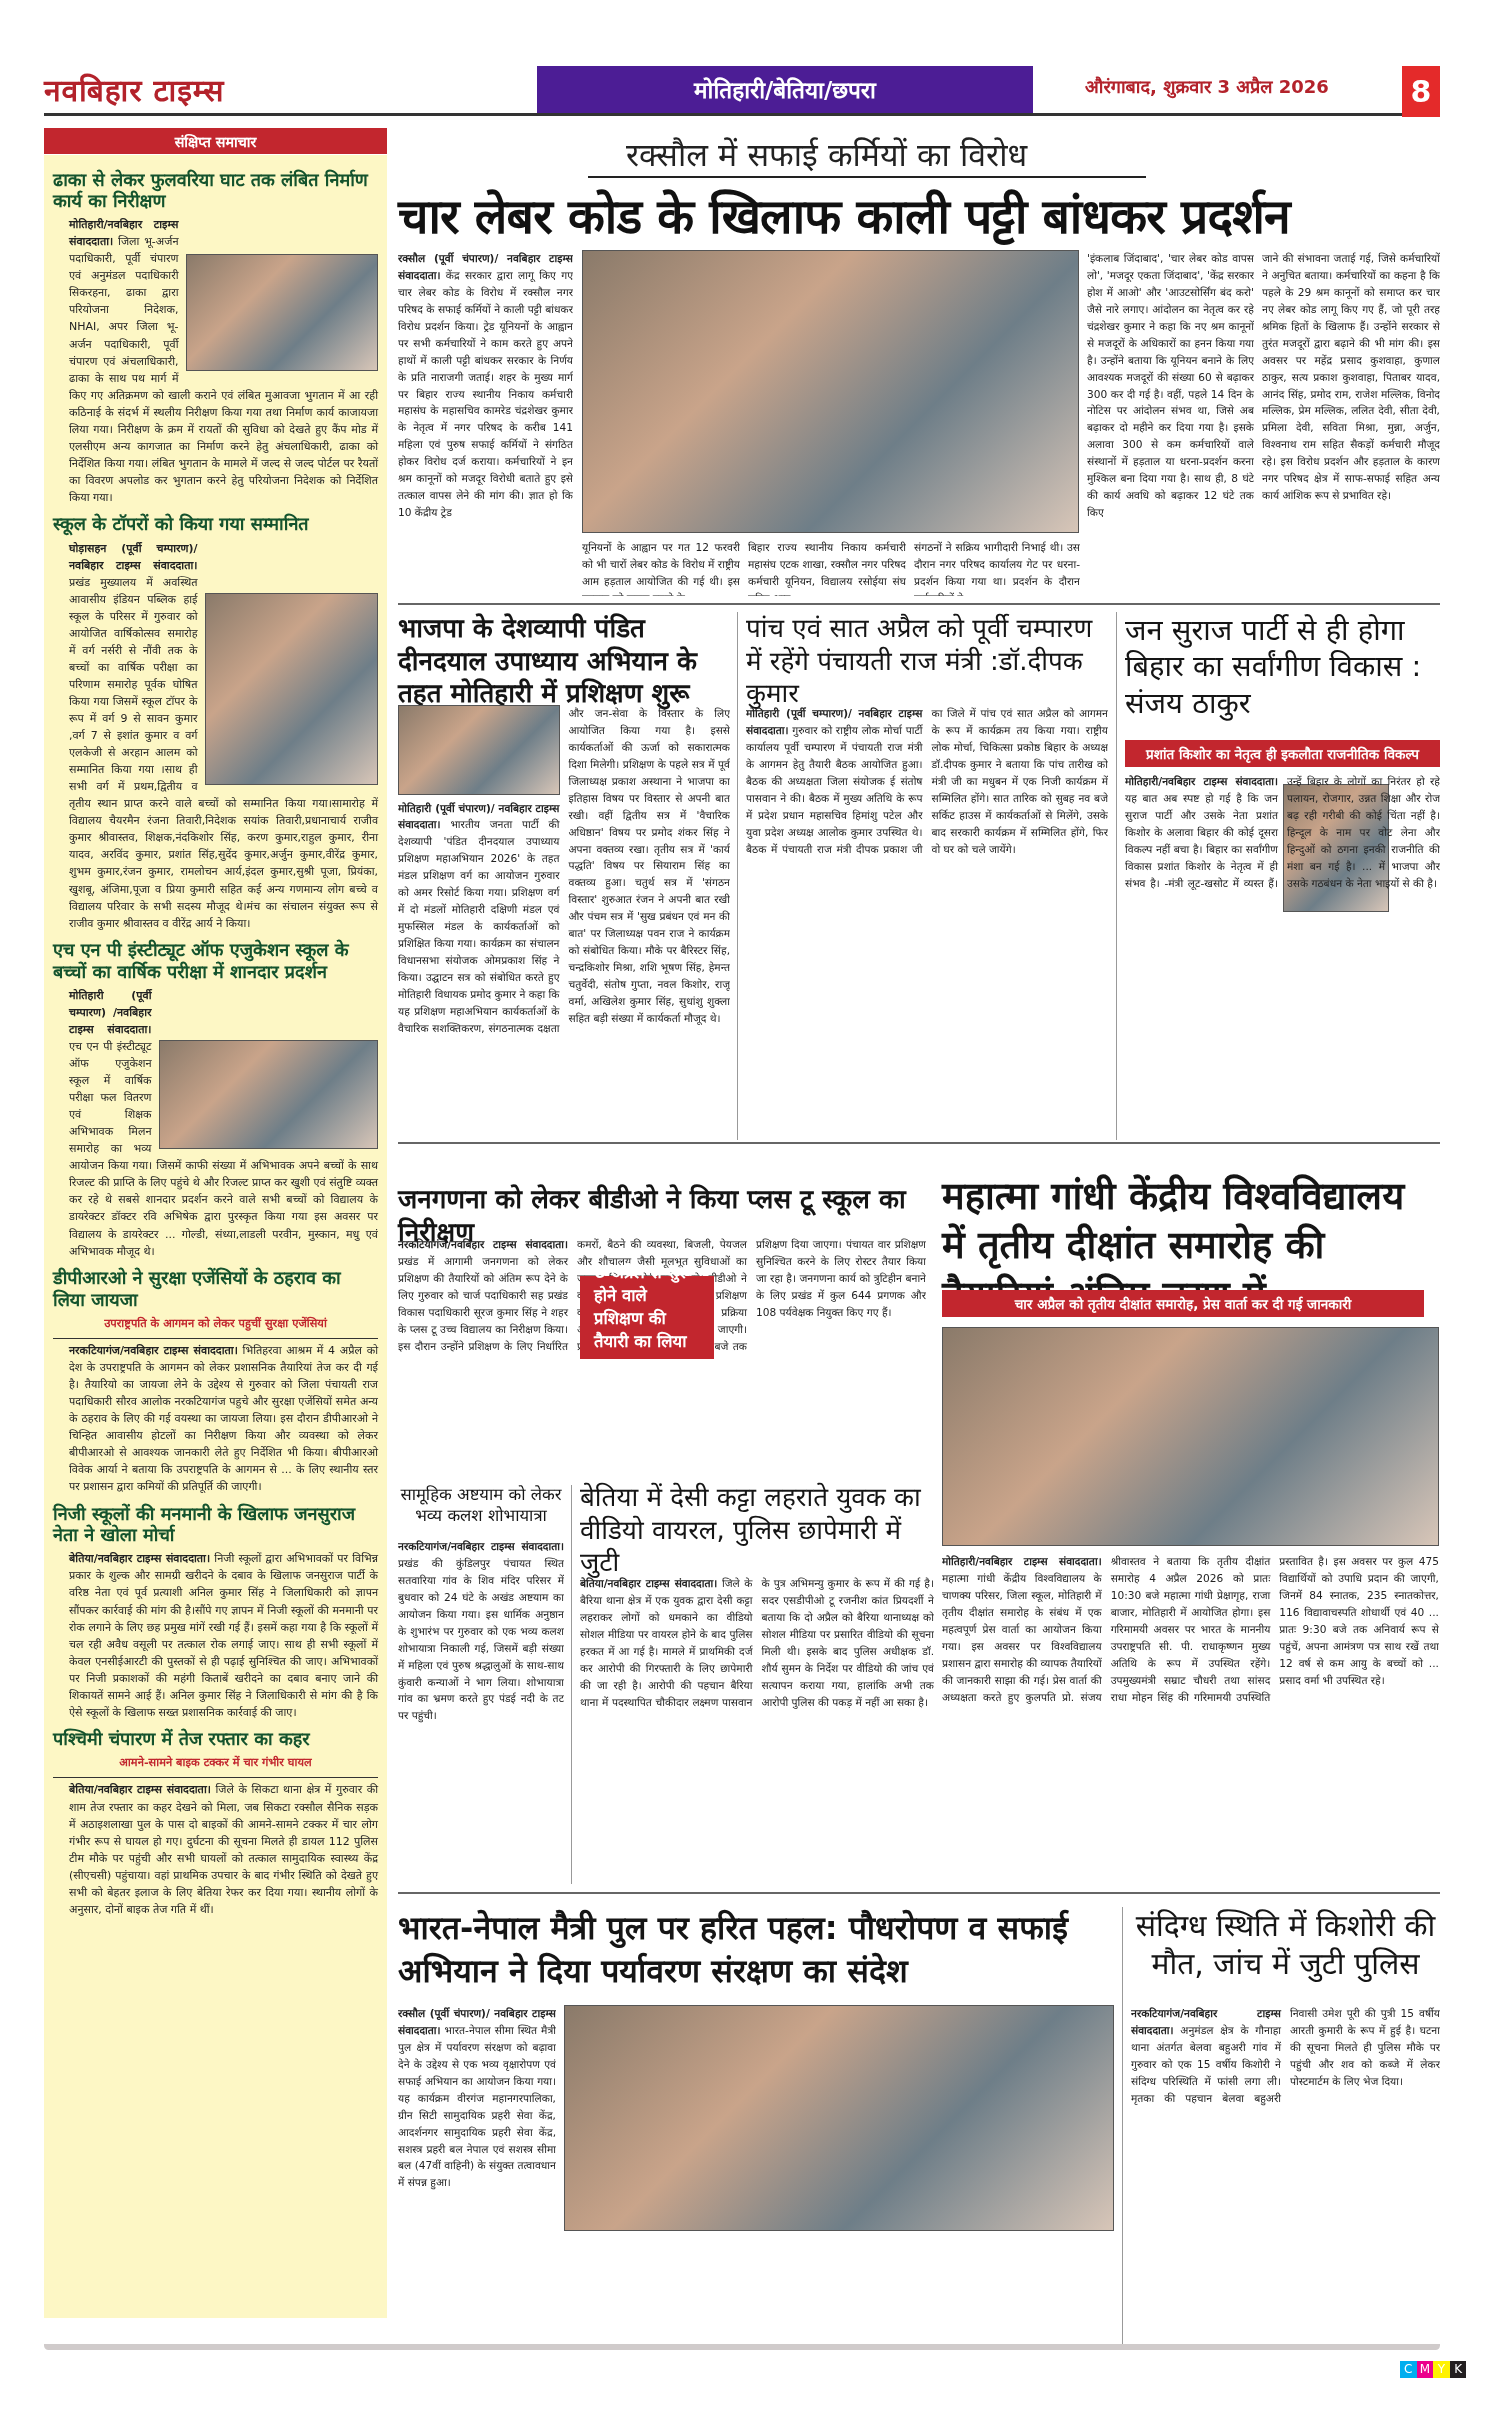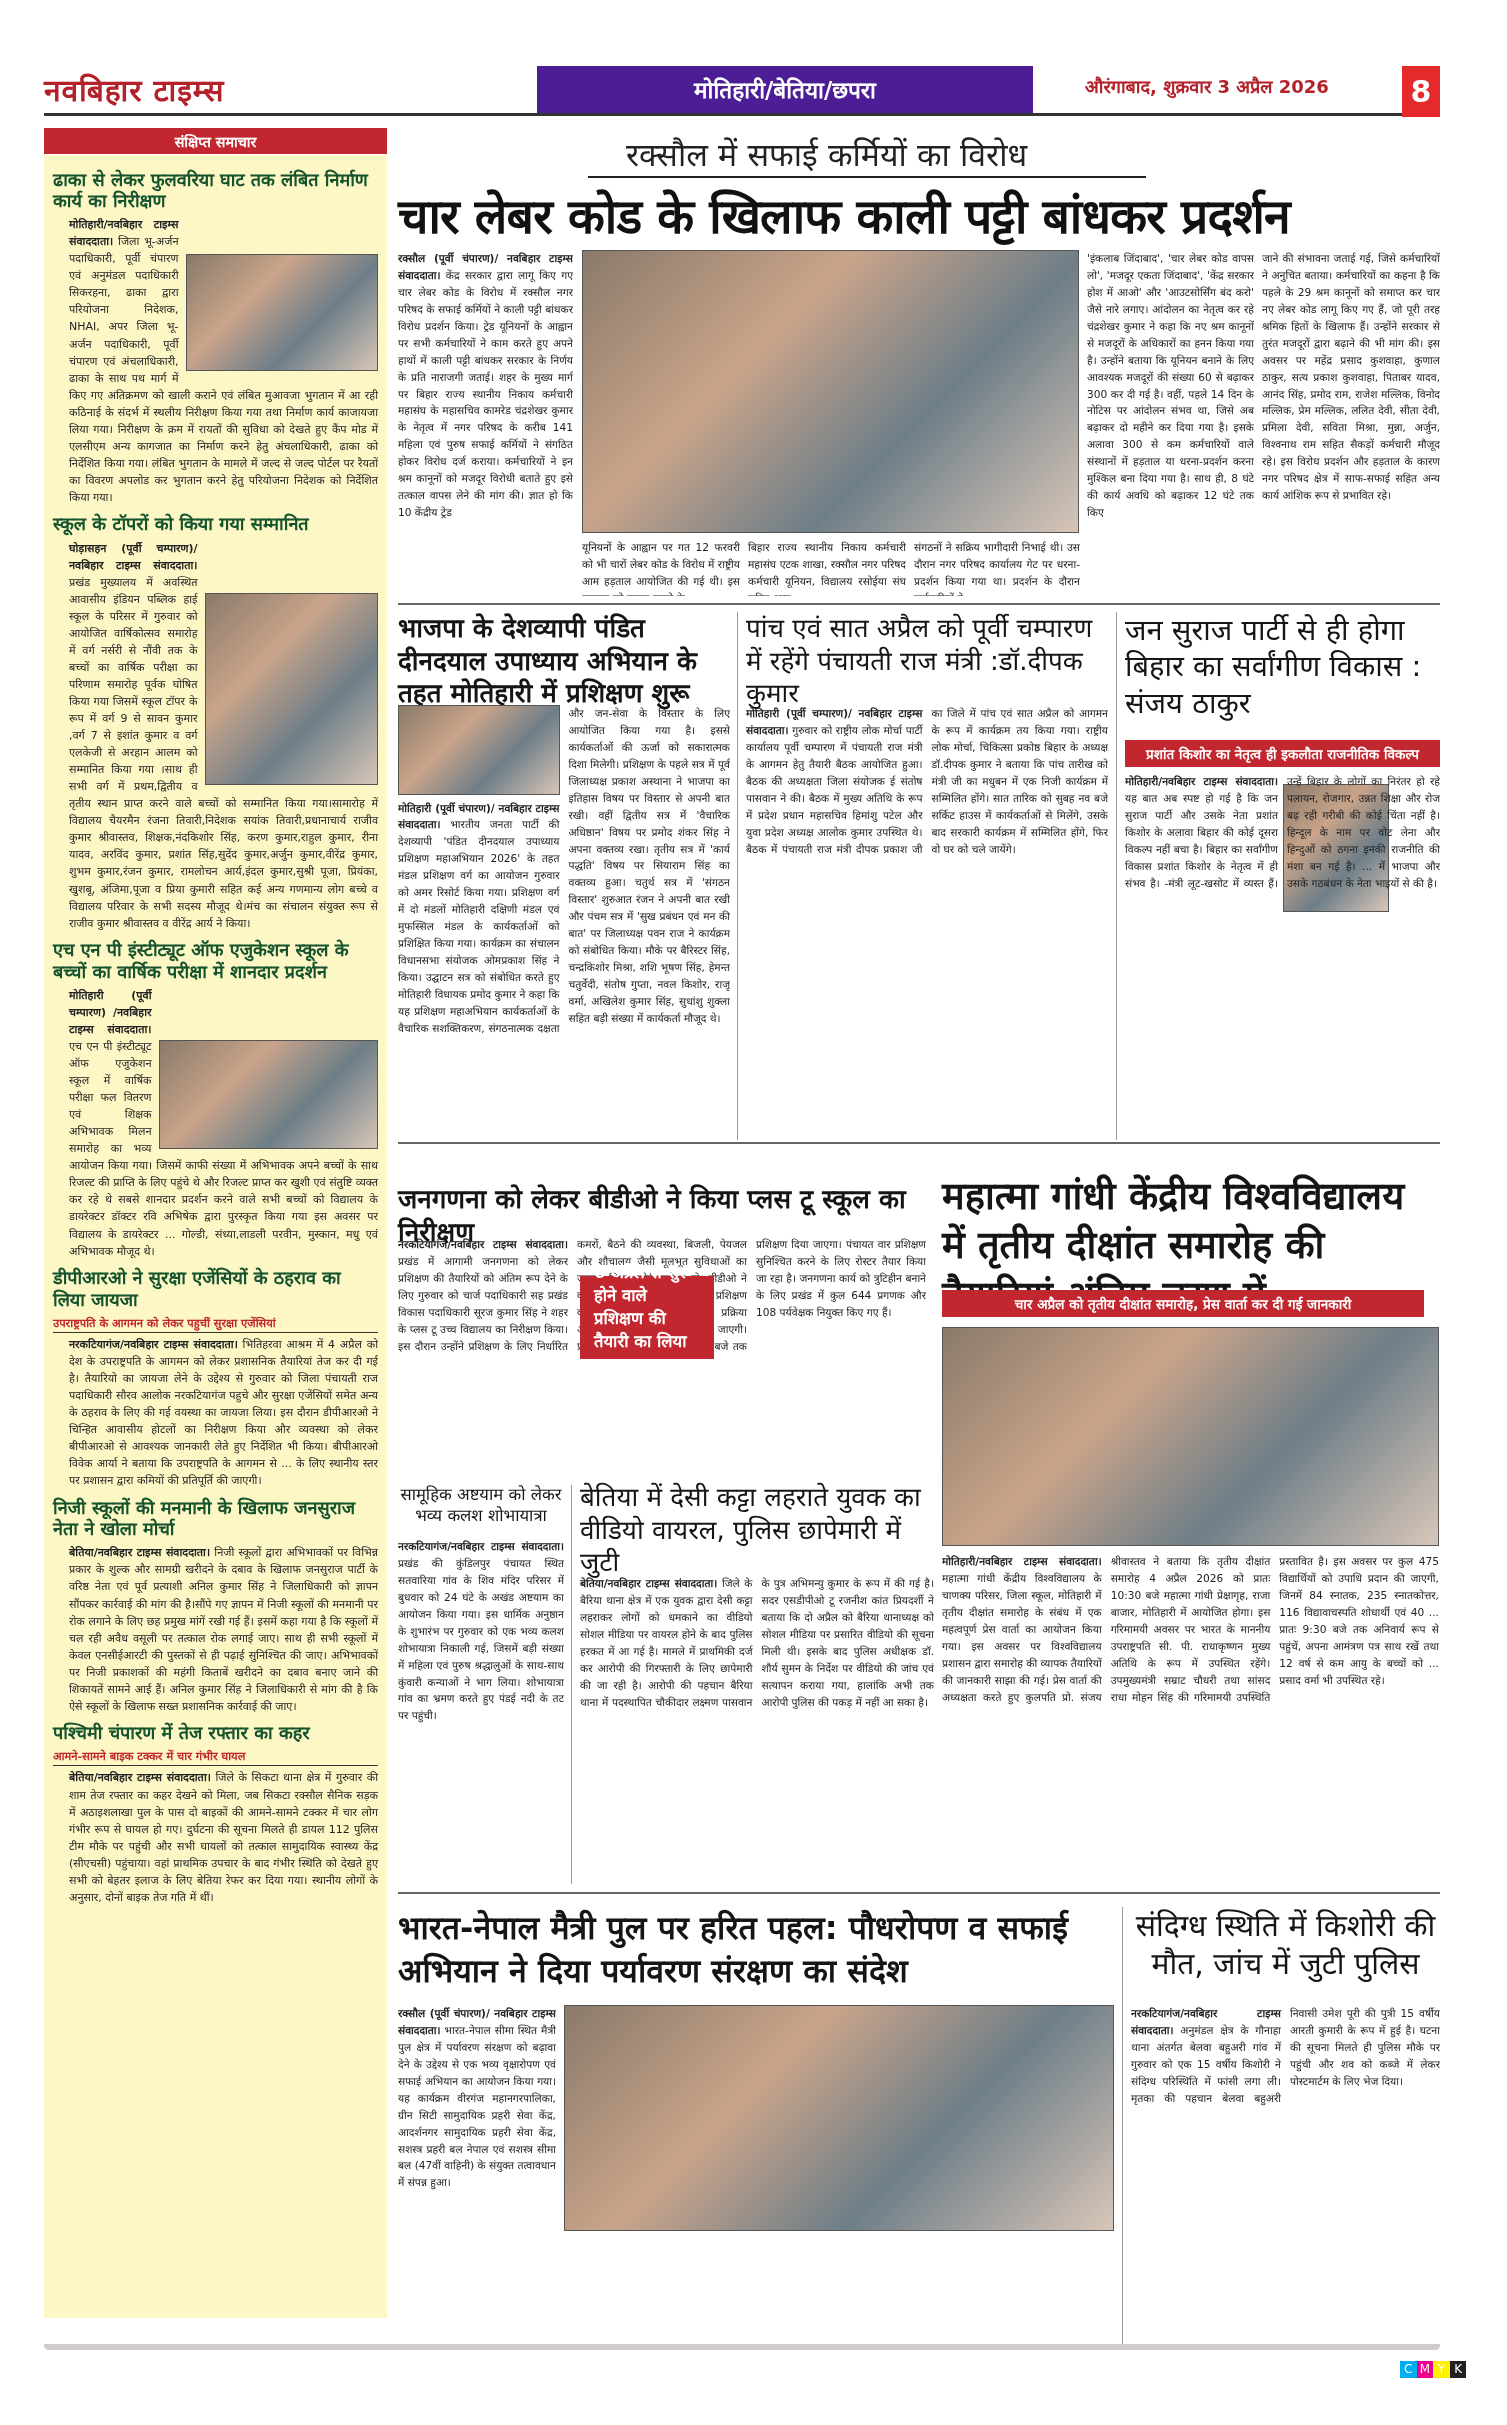--- a/index.html
+++ b/index.html
@@ -11,21 +11,21 @@
   .masthead-title { left: 44px; top: 69px; font-size: 30px; font-weight: bold; color: #b3222b; letter-spacing: 0.8px; }
   .section-tab { left: 537px; top: 66px; width: 496px; height: 47px; background: #4c1d95; color: #fff; font-size: 22.6px; font-weight: bold; display: flex; align-items: center; justify-content: center; }
   .dateline { left: 1085px; top: 74px; font-size: 18px; font-weight: bold; color: #b3222b; }
   .page-num { left: 1402px; top: 66px; width: 38px; height: 51px; background: #e42a2a; color: #fff; font-size: 30px; font-weight: bold; display: flex; align-items: center; justify-content: center; }
   .mast-rule { left: 44px; top: 113px; width: 1358px; height: 3px; background: #333; }
 
   
   .brief-head { left: 44px; top: 128px; width: 343px; height: 26px; background: #c2262e; color: #fff; font-size: 14.3px; font-weight: bold; display: flex; align-items: center; justify-content: center; }
   .sidebar { left: 44px; top: 155px; width: 343px; height: 2163px; background: #fdf7c5; padding: 6px 9px; overflow: hidden; }
   .sb-h { font-size: 18px; font-weight: bold; line-height: 1.2; margin: 7.5px 0 4.5px; color: #14532d; }
-  .sb-sub { font-size: 11.3px; font-weight: bold; color: #c2262e; border-bottom: 1.5px solid #333; padding-bottom: 2px; margin-bottom: 3px; }
+  .sb-sub { font-size: 11.3px; font-weight: bold; color: #c2262e; text-align: center; border-bottom: 1.5px solid #333; padding-bottom: 8px; margin-bottom: 3px; }
   .sb-p { font-size: 11px; line-height: 1.55; text-align: justify; color: #222; margin-left: 16px; }
   .sb-p b { font-weight: bold; }
   .photo { background: linear-gradient(135deg, #8a7a6a 0%, #c9a48a 35%, #6e7e88 65%, #d8c6b8 100%); border: 0.8px solid #555; }
   .photo.float-r { float: right; margin: 3px 0 3px 7.5px; }
 
   
   .kicker { left: 626px; top: 132px; font-size: 32px; color: #222; }
   .kicker-rule { left: 588px; top: 176px; width: 558px; height: 2.3px; background: #222; }
   .main-head { left: 398px; top: 182px; width: 1048px; font-size: 48px; font-weight: bold; color: #111; letter-spacing: -0.8px; white-space: nowrap; }
   .col-text { font-size: 10.6px; line-height: 1.6; text-align: justify; color: #222; }

